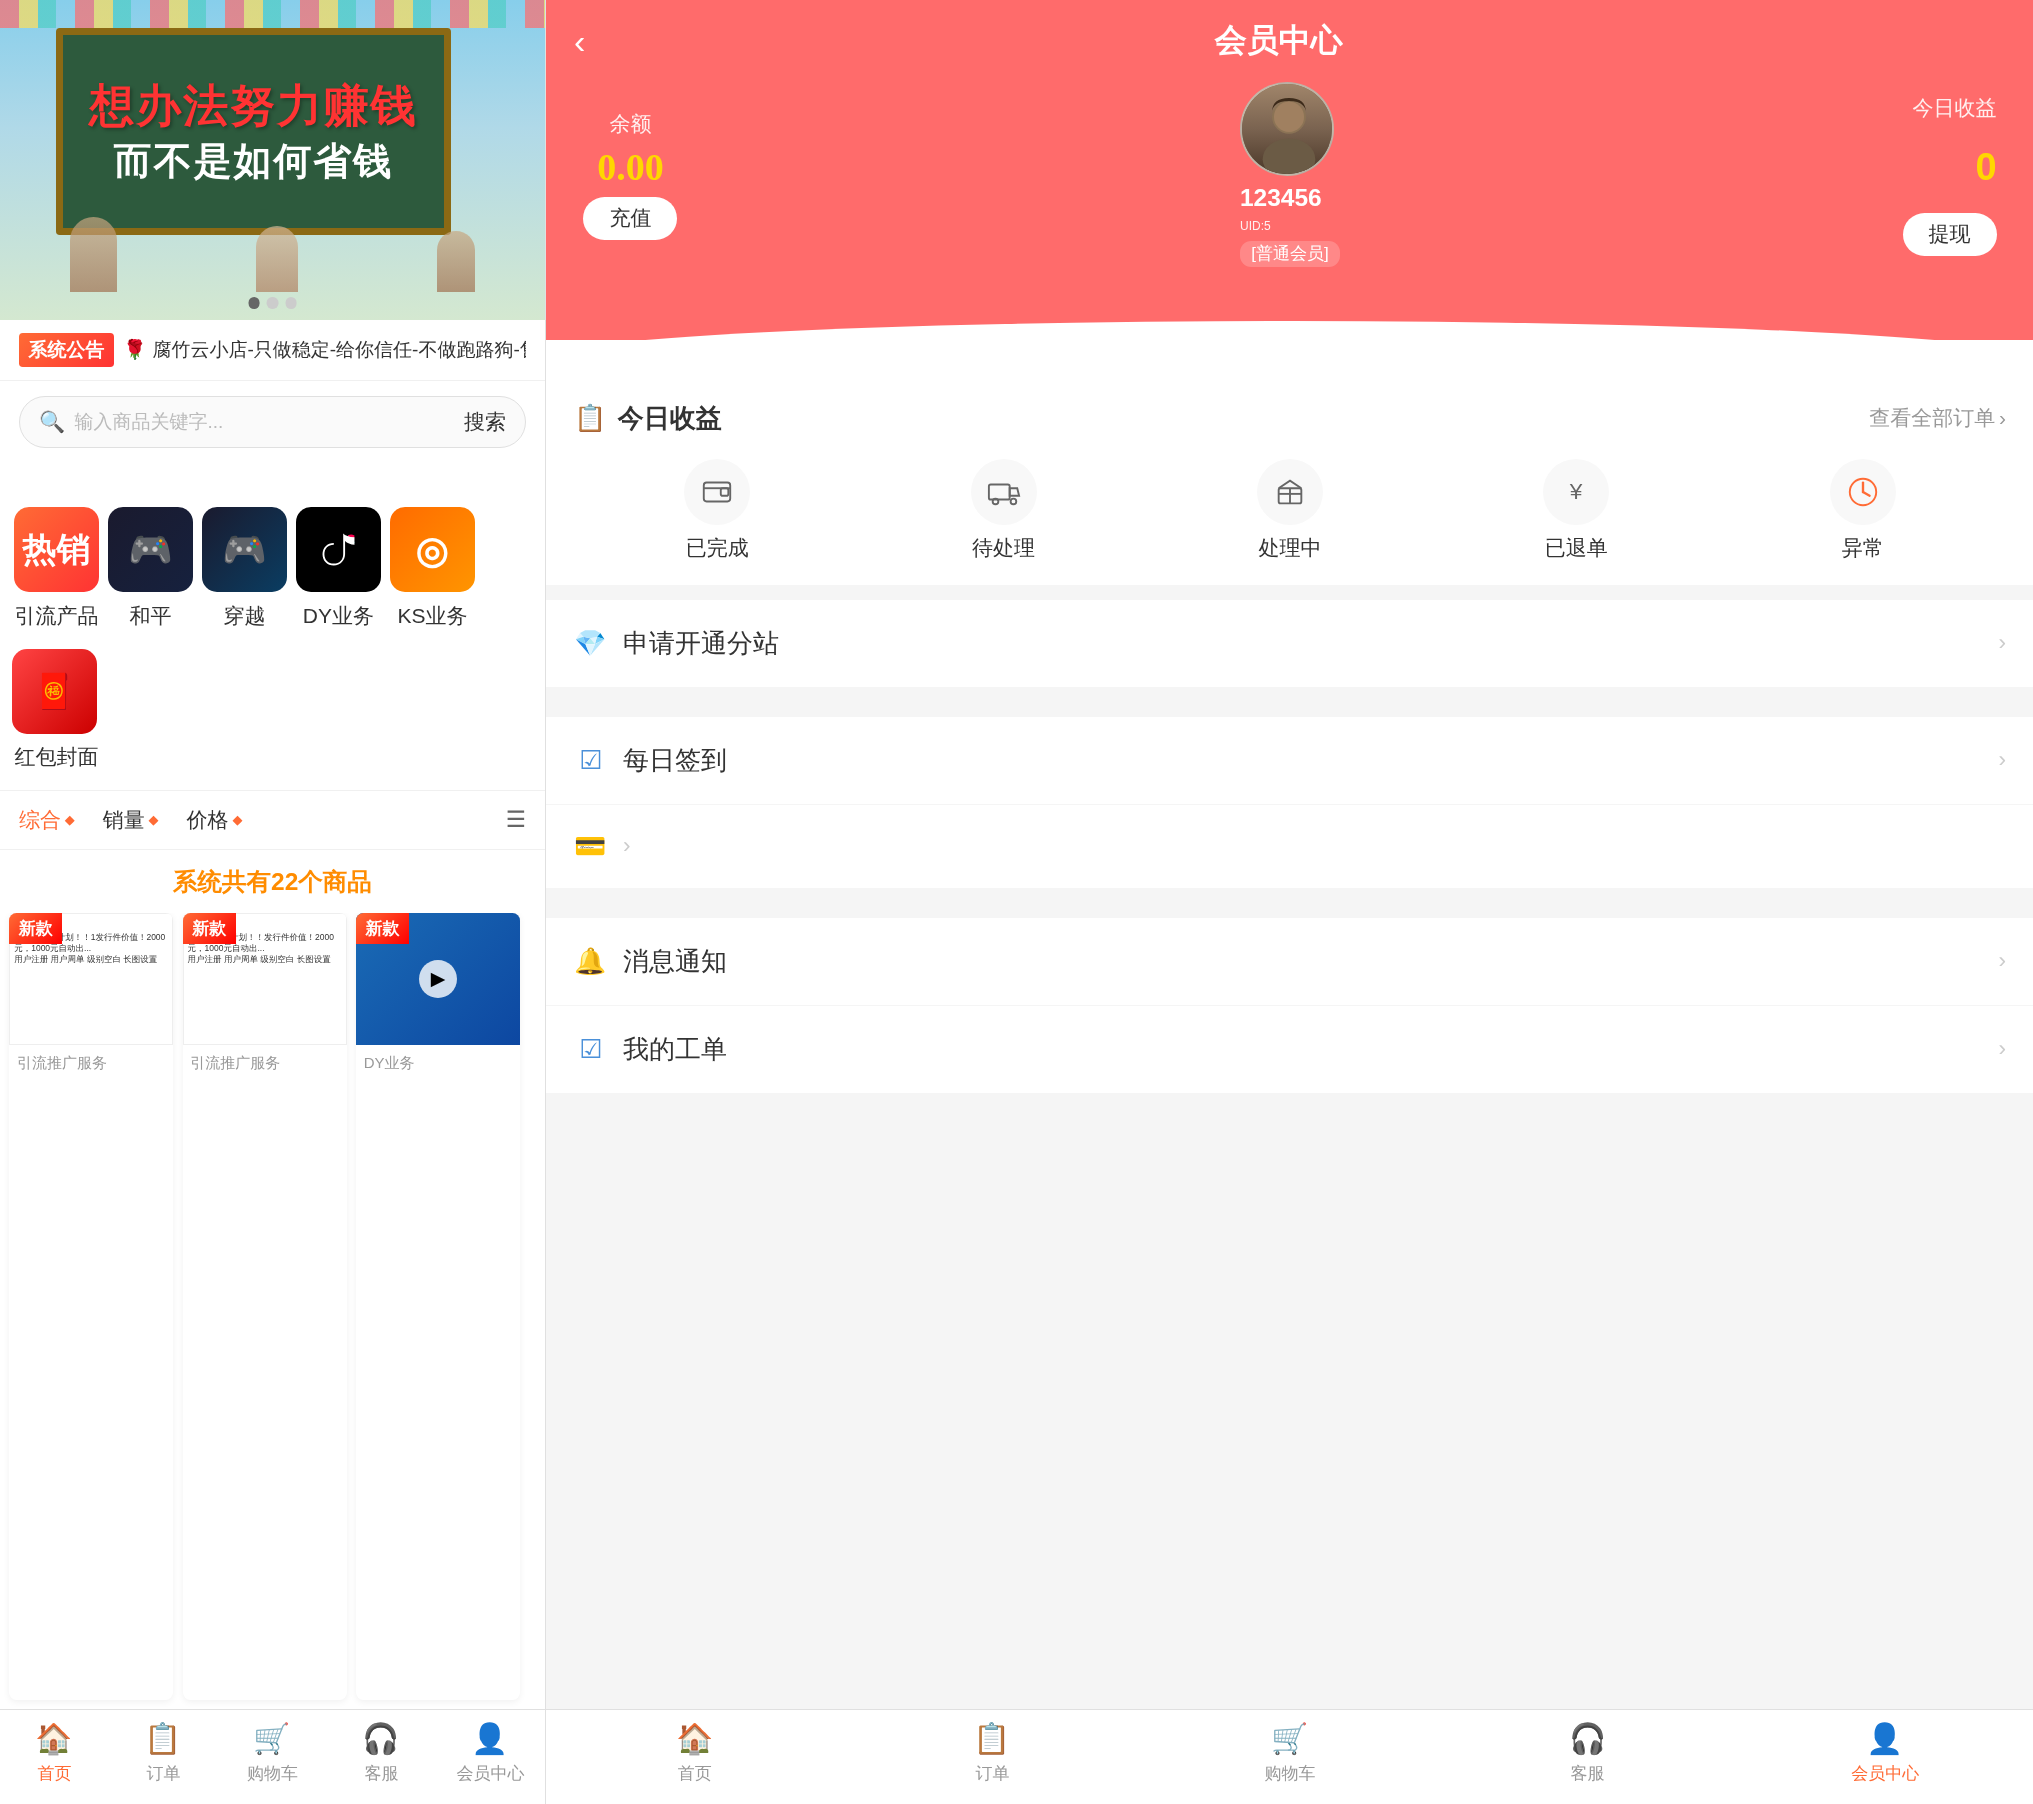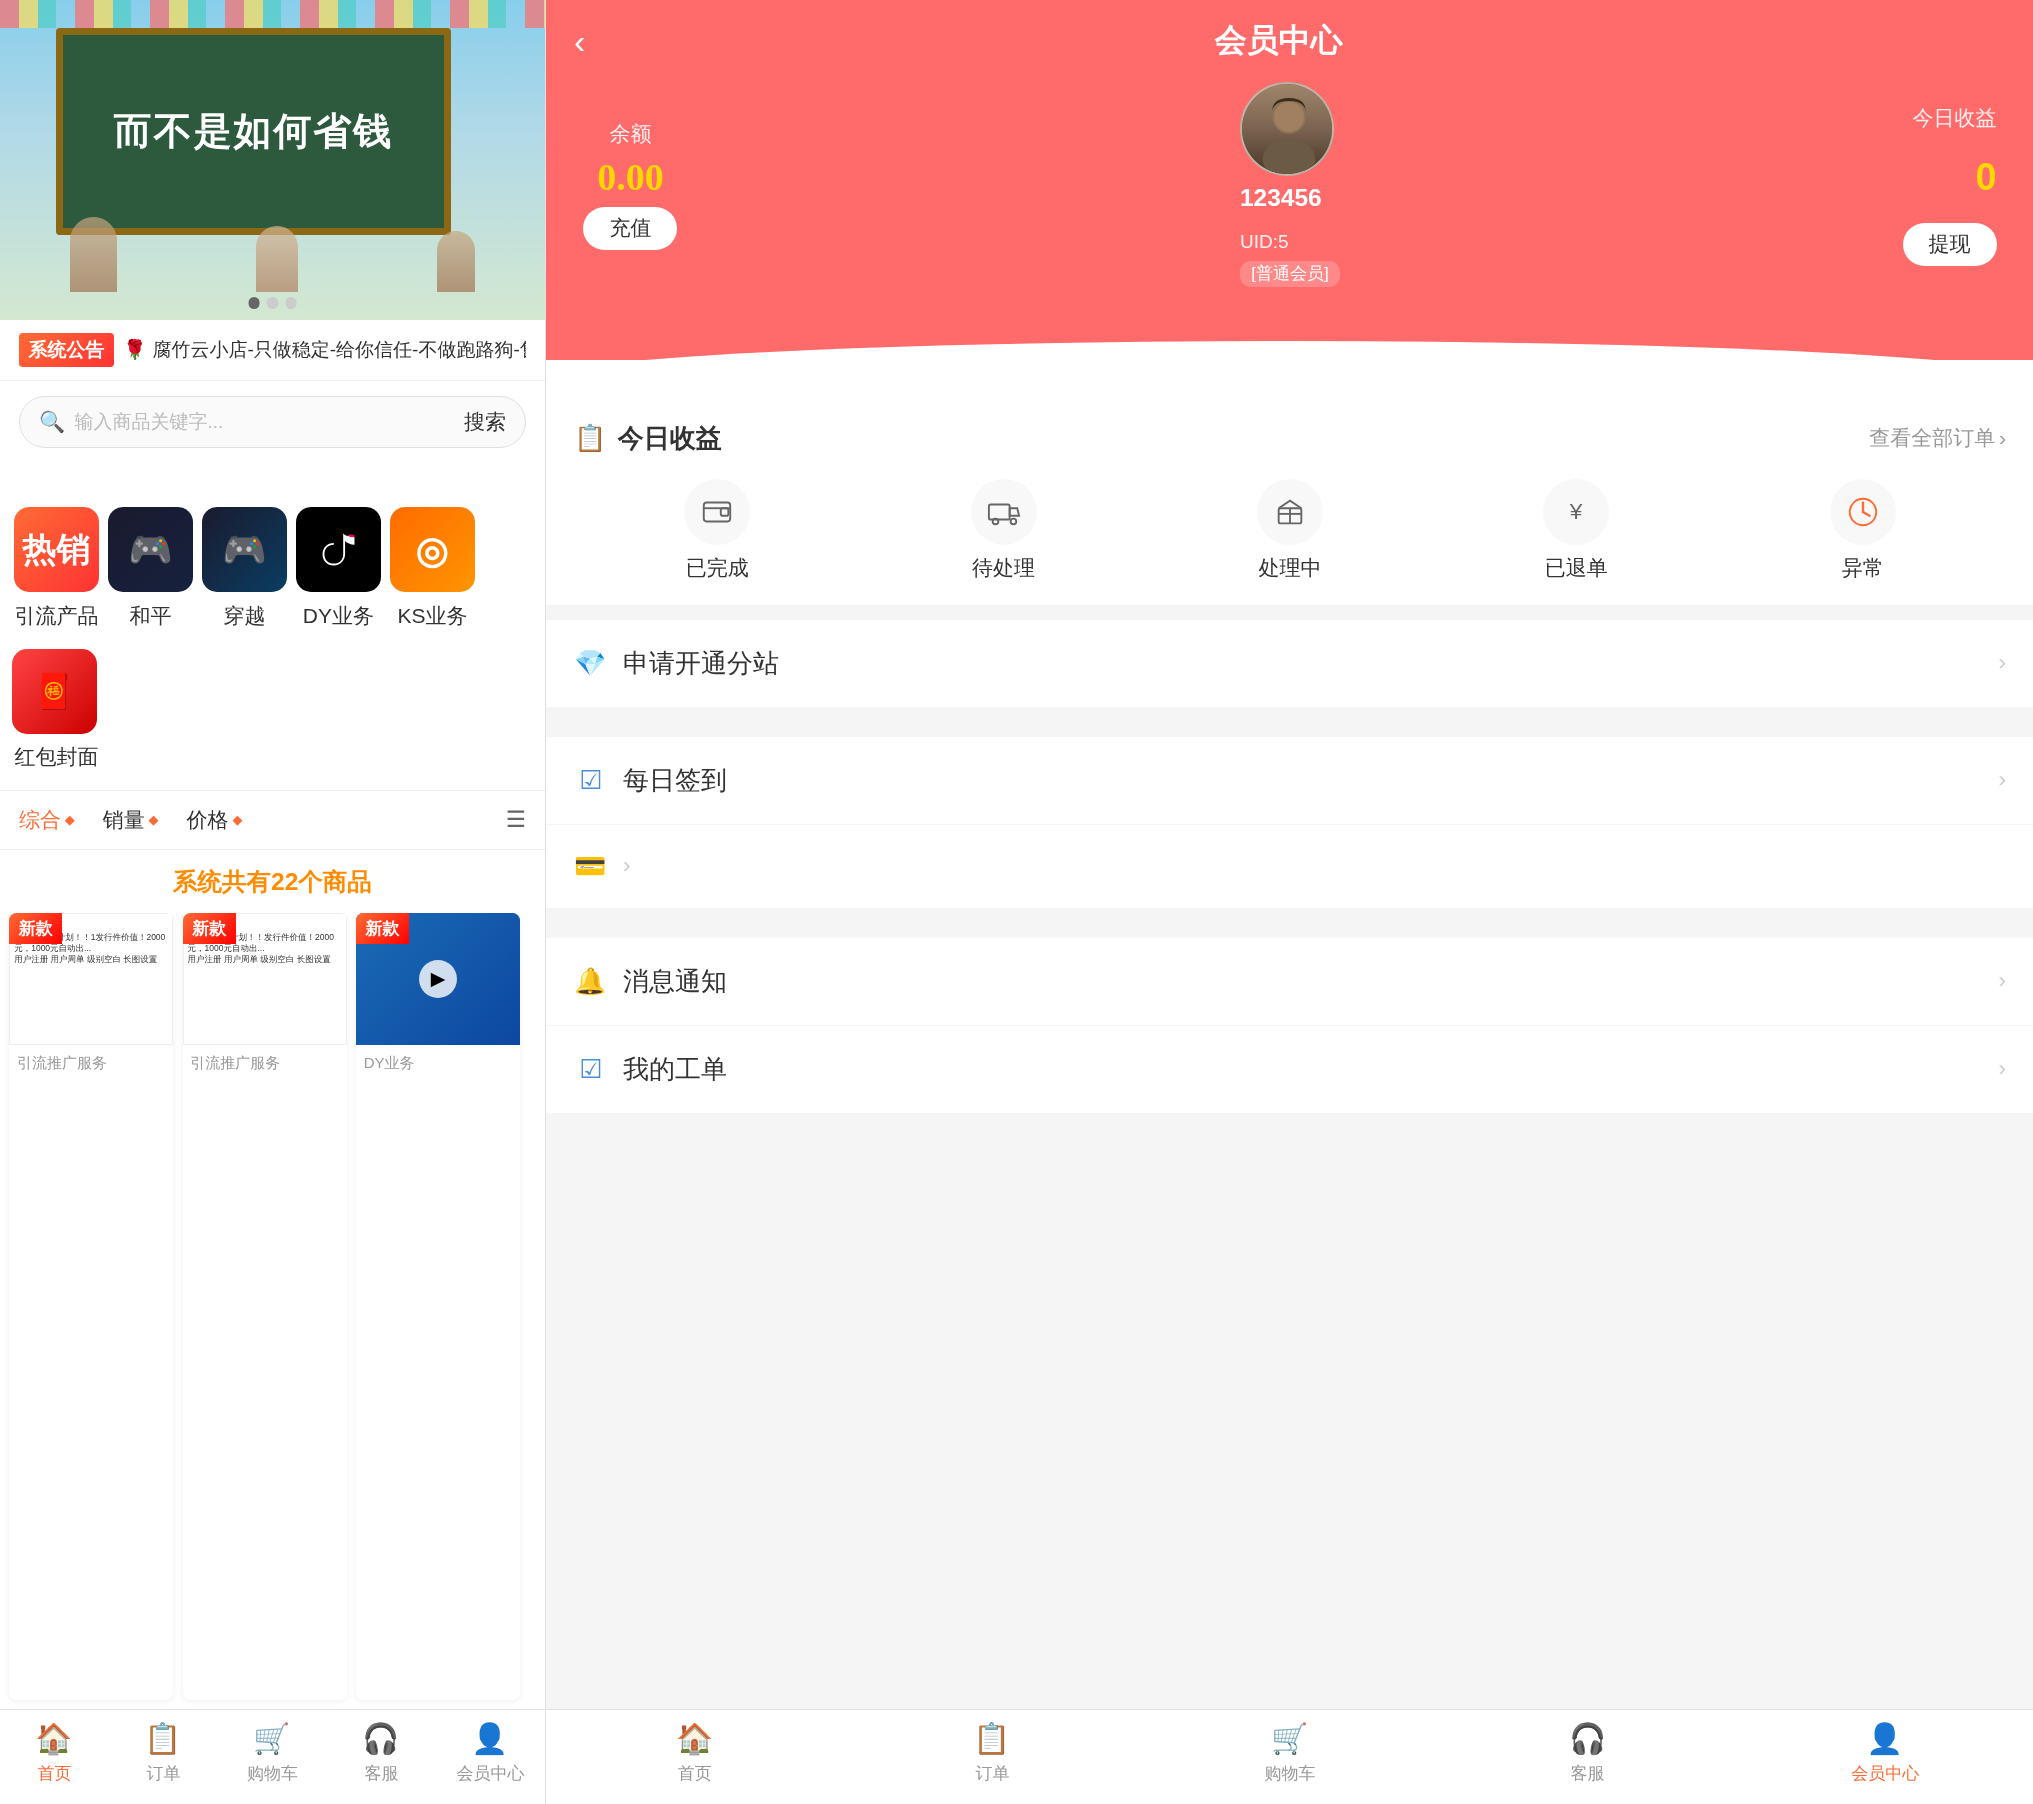--- a/index.html
+++ b/index.html
@@ -393,21 +393,21 @@
       display: flex;
       align-items: center;
       justify-content: center;
     }
     .avatar-img {
       width: 100%;
       height: 100%;
       background: linear-gradient(180deg, #a0856a 0%, #7a6350 50%, #4a3728 100%);
     }
     .username { font-size: 24.5px; color: #fff; font-weight: bold; }
-    .uid { font-size: 19px; color: rgba(255,255,255,0.9); margin-top: 12px; }
+    .uid { font-size: 12px; color: rgba(255,255,255,0.9); }
     .member-badge {
       background: rgba(255,255,255,0.2);
       border-radius: 11.3px;
       padding: 1.9px 11.3px;
       font-size: 17px;
       color: #fff;
     }
 
     .earnings-section {
       display: flex;
@@ -623,20 +623,21 @@
   </style>
 </head>
 <body>
 
 <div class="left-panel">
 
   <div class="banner">
     <div class="banner-bg">
       <div class="decorative-flags"></div>
       <div class="chalkboard">
+        <div class="chalkboard-text1">想办法努力赚钱</div>
         <div class="chalkboard-text2">而不是如何省钱</div>
       </div>
 
       <div class="figure-row">
         <div style="width:47px;height:75px;background:linear-gradient(180deg,#c8a882,#a07050);border-radius:23.5px 23.5px 0 0;opacity:0.7;"></div>
         <div style="width:42px;height:66px;background:linear-gradient(180deg,#d4b896,#b08060);border-radius:21px 21px 0 0;opacity:0.7;"></div>
         <div style="width:38px;height:61px;background:linear-gradient(180deg,#c8a882,#a07050);border-radius:19px 19px 0 0;opacity:0.7;"></div>
       </div>
     </div>
     <div class="banner-dots">

